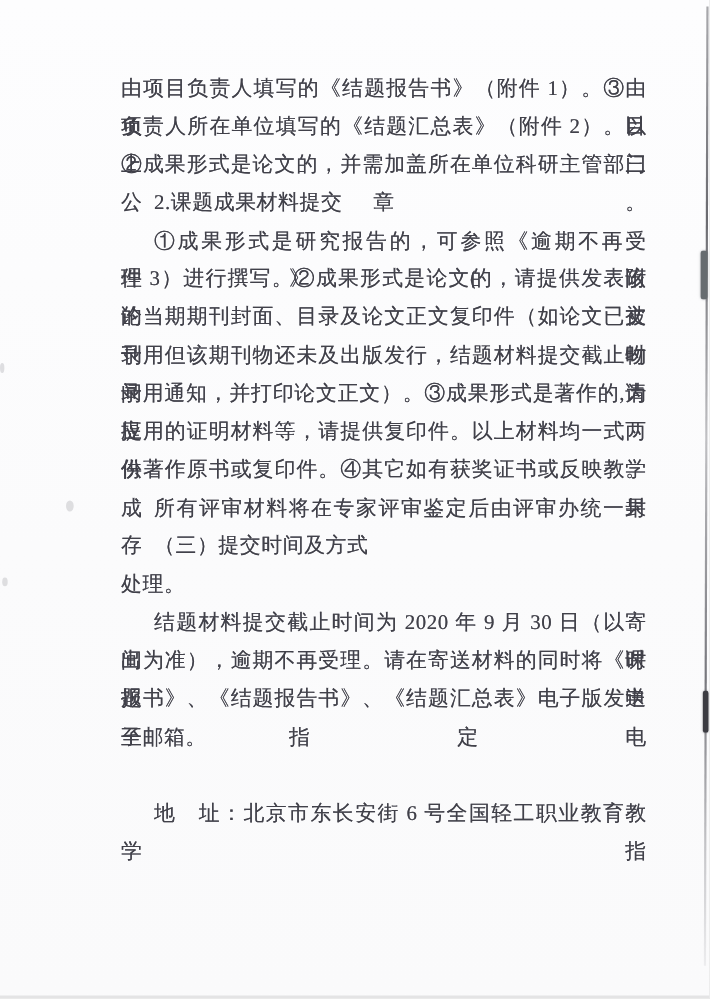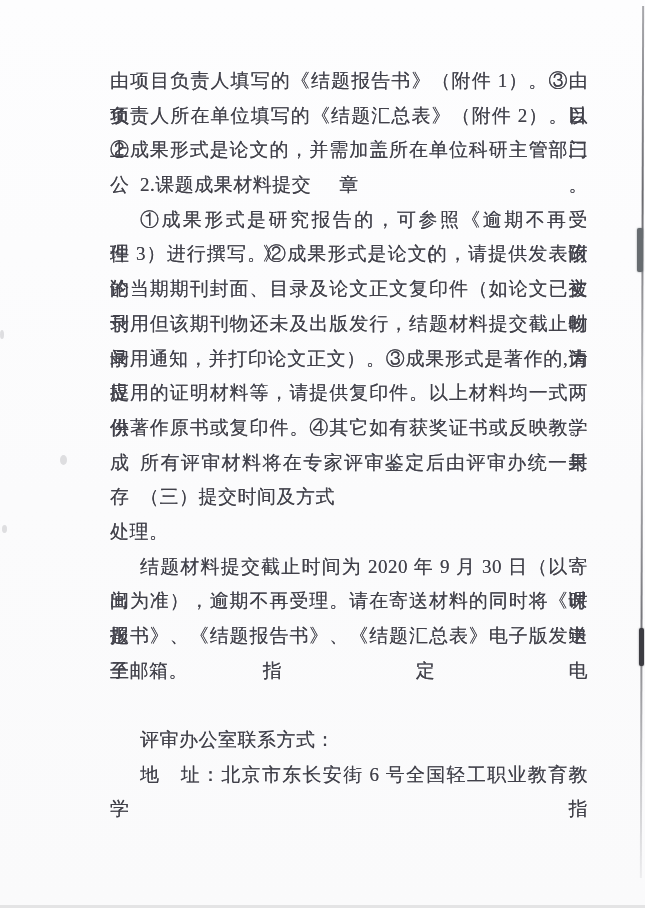--- a/index.html
+++ b/index.html
@@ -113,21 +113,20 @@
     <div class="line fill">应用的证明材料等，请提供复印件。以上材料均一式两份。</div>
     <div class="line fill">供著作原书或复印件。④其它如有获奖证书或反映教学成果</div>
     <div class="line indent fill">所有评审材料将在专家评审鉴定后由评审办统一封存</div>
     <div class="line indent">（三）提交时间及方式</div>
     <div class="line">处理。</div>
     <div class="line indent fill">结题材料提交截止时间为 2020 年 9 月 30 日（以寄出时</div>
     <div class="line fill">间为准），逾期不再受理。请在寄送材料的同时将《课题申</div>
     <div class="line fill">报书》、《结题报告书》、《结题汇总表》电子版发送至指定电</div>
     <div class="line">子邮箱。</div>
     <div class="spacer"></div>
-    <div class="line indent">评审办公室联系方式：</div>
     <div class="line indent fill">地　址：北京市东长安街 6 号全国轻工职业教育教学指</div>
   </div>
 
   <div class="edge-line"></div>
   <div class="edge-blob-1"></div>
   <div class="edge-blob-2"></div>
   <div class="bottom-shade"></div>
   <div class="speck speck-1"></div>
   <div class="speck speck-2"></div>
   <div class="speck speck-3"></div>

